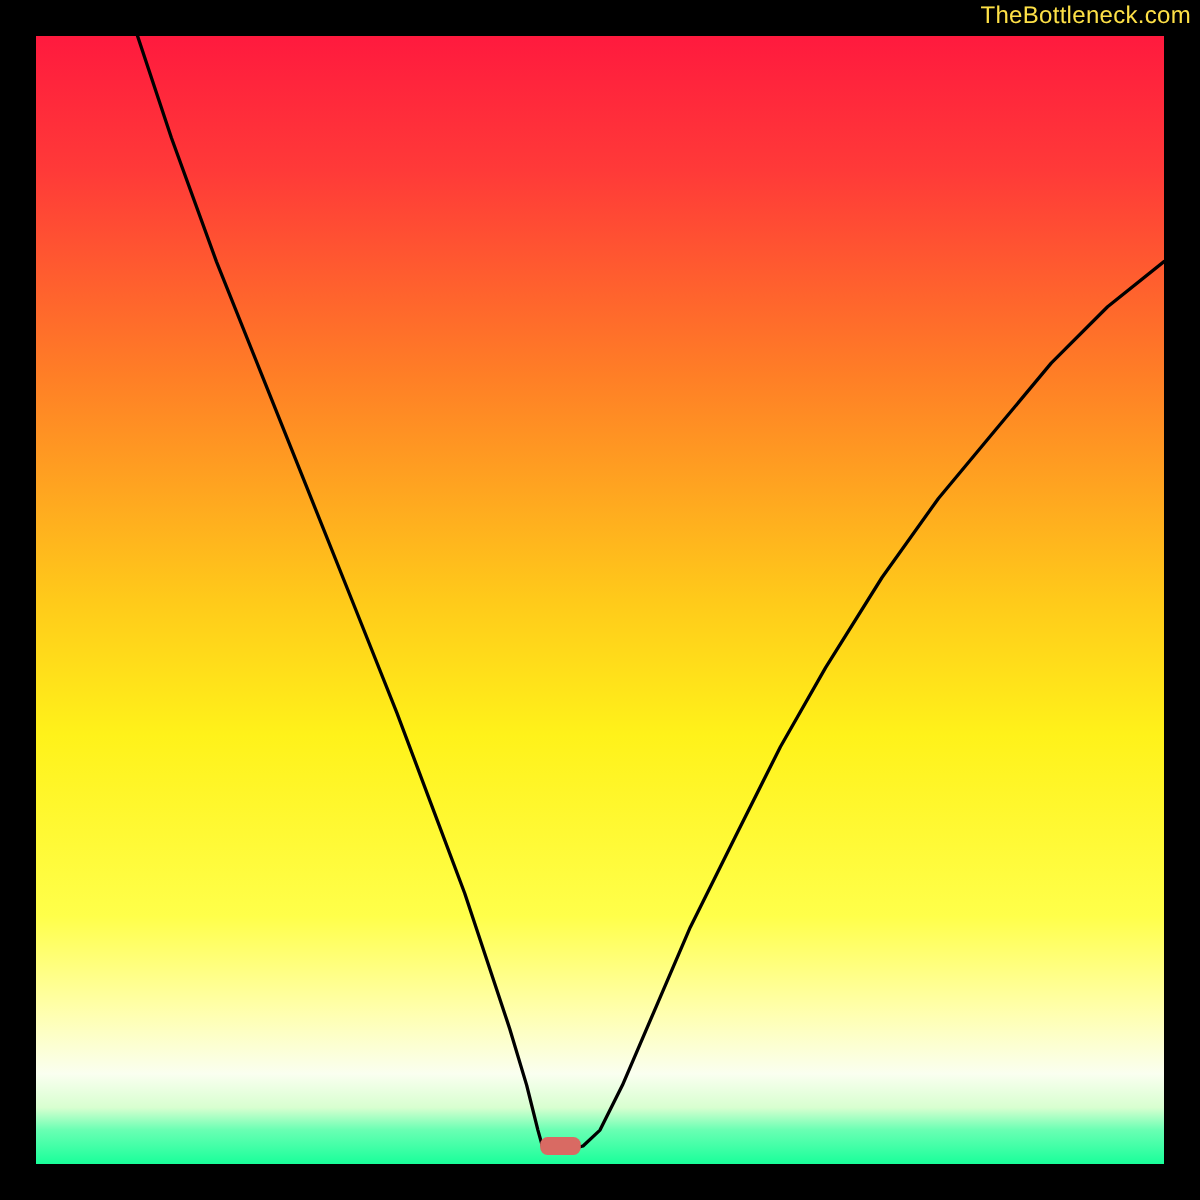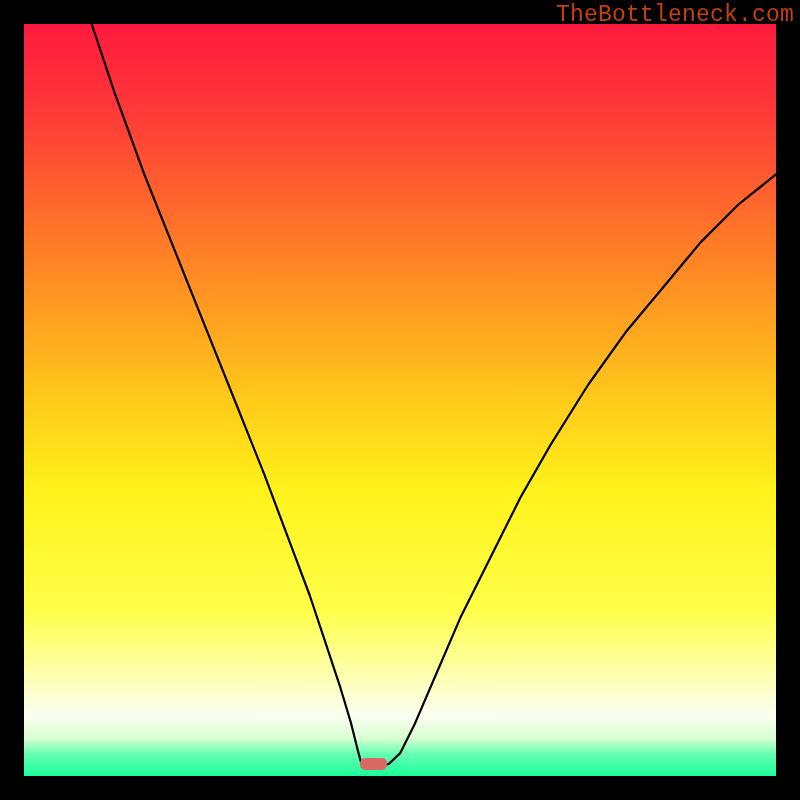--- a/index.html
+++ b/index.html
@@ -22,25 +22,24 @@
     left: 24px;
     top: 24px;
     width: 752px;
     height: 752px;
     overflow: hidden;
   }
   .watermark {
     position: absolute;
     top: 2px;
     right: 6px;
-    color: #c2410c;
-    font-size: 23px;
+    color: #fde047;
+    font-size: 16px;
     font-weight: 500;
     letter-spacing: 0.2px;
-    font-family: Liberation Mono, monospace;
   }
 </style>
 </head>
 <body>
 
 <div class="frame">
   <div class="plot">
     <svg viewBox="0 0 752 752" width="752" height="752" preserveAspectRatio="none">
       <defs>
         <linearGradient id="bg-grad" x1="0" y1="0" x2="0" y2="1">

